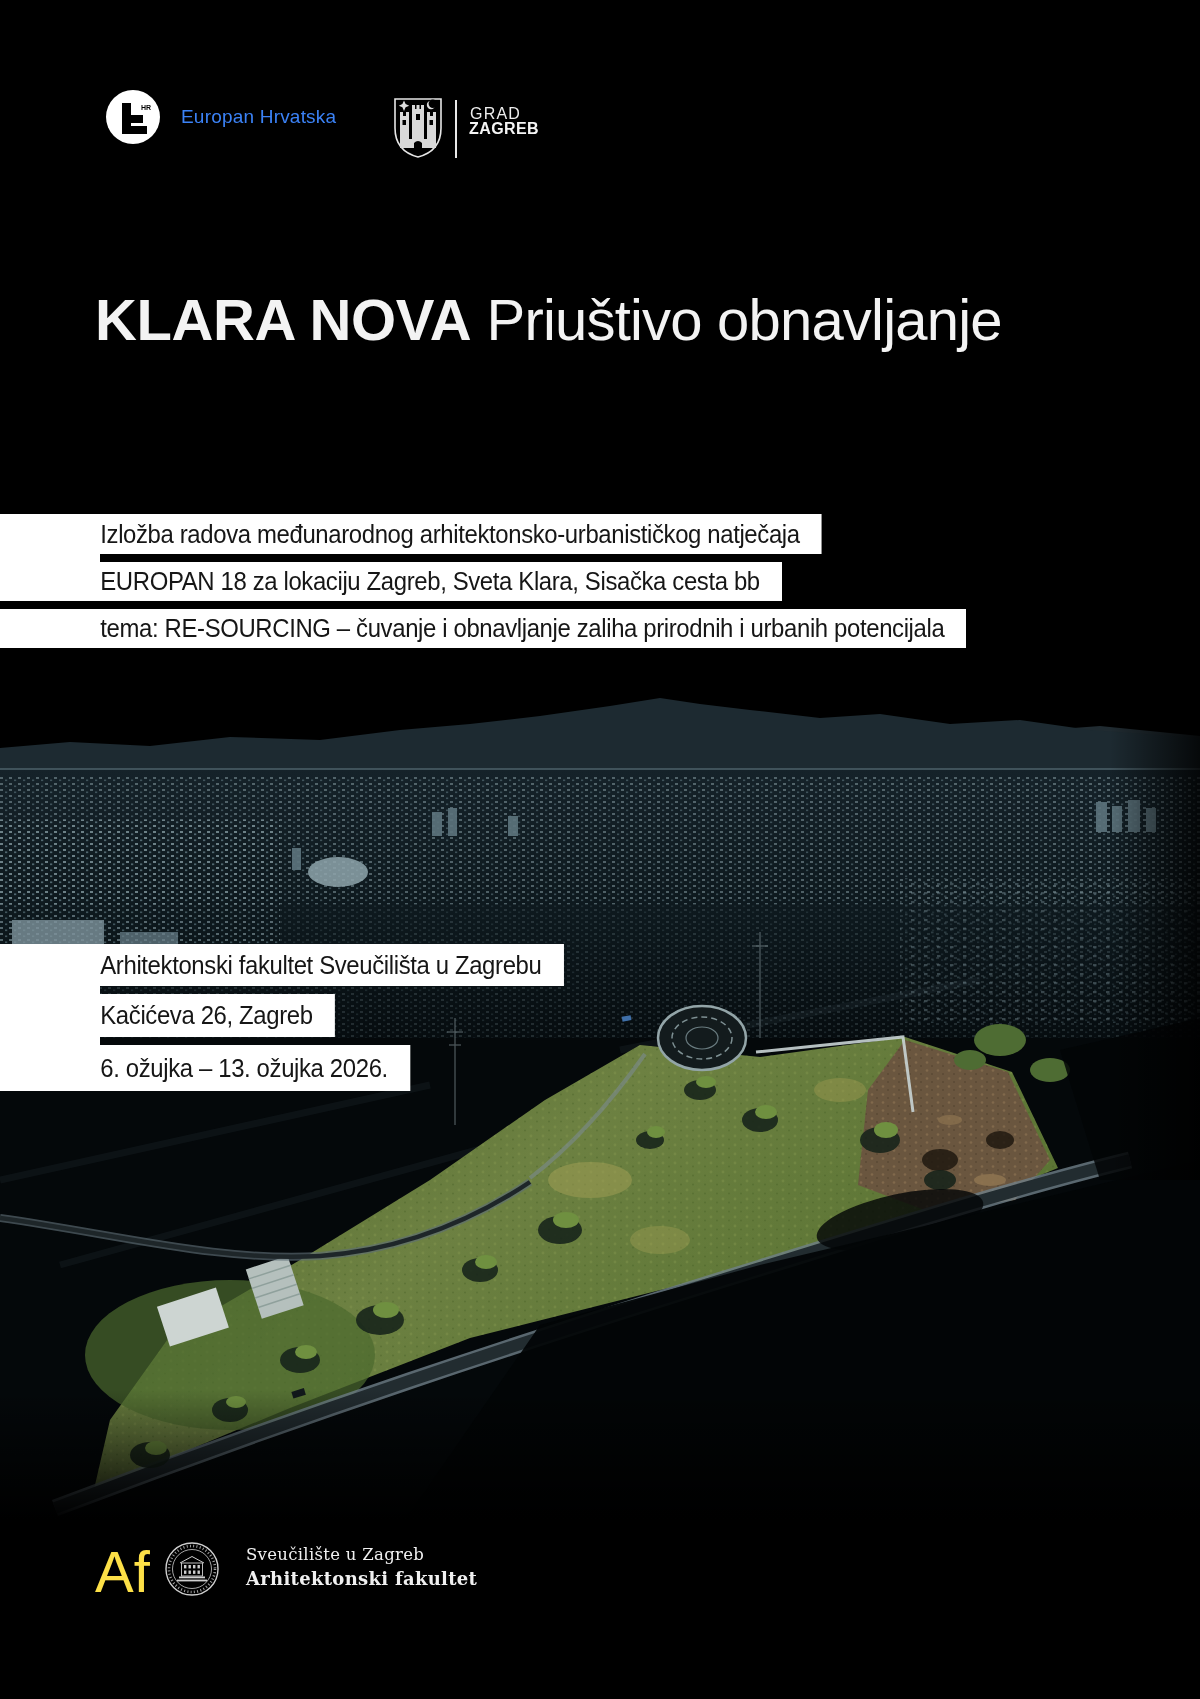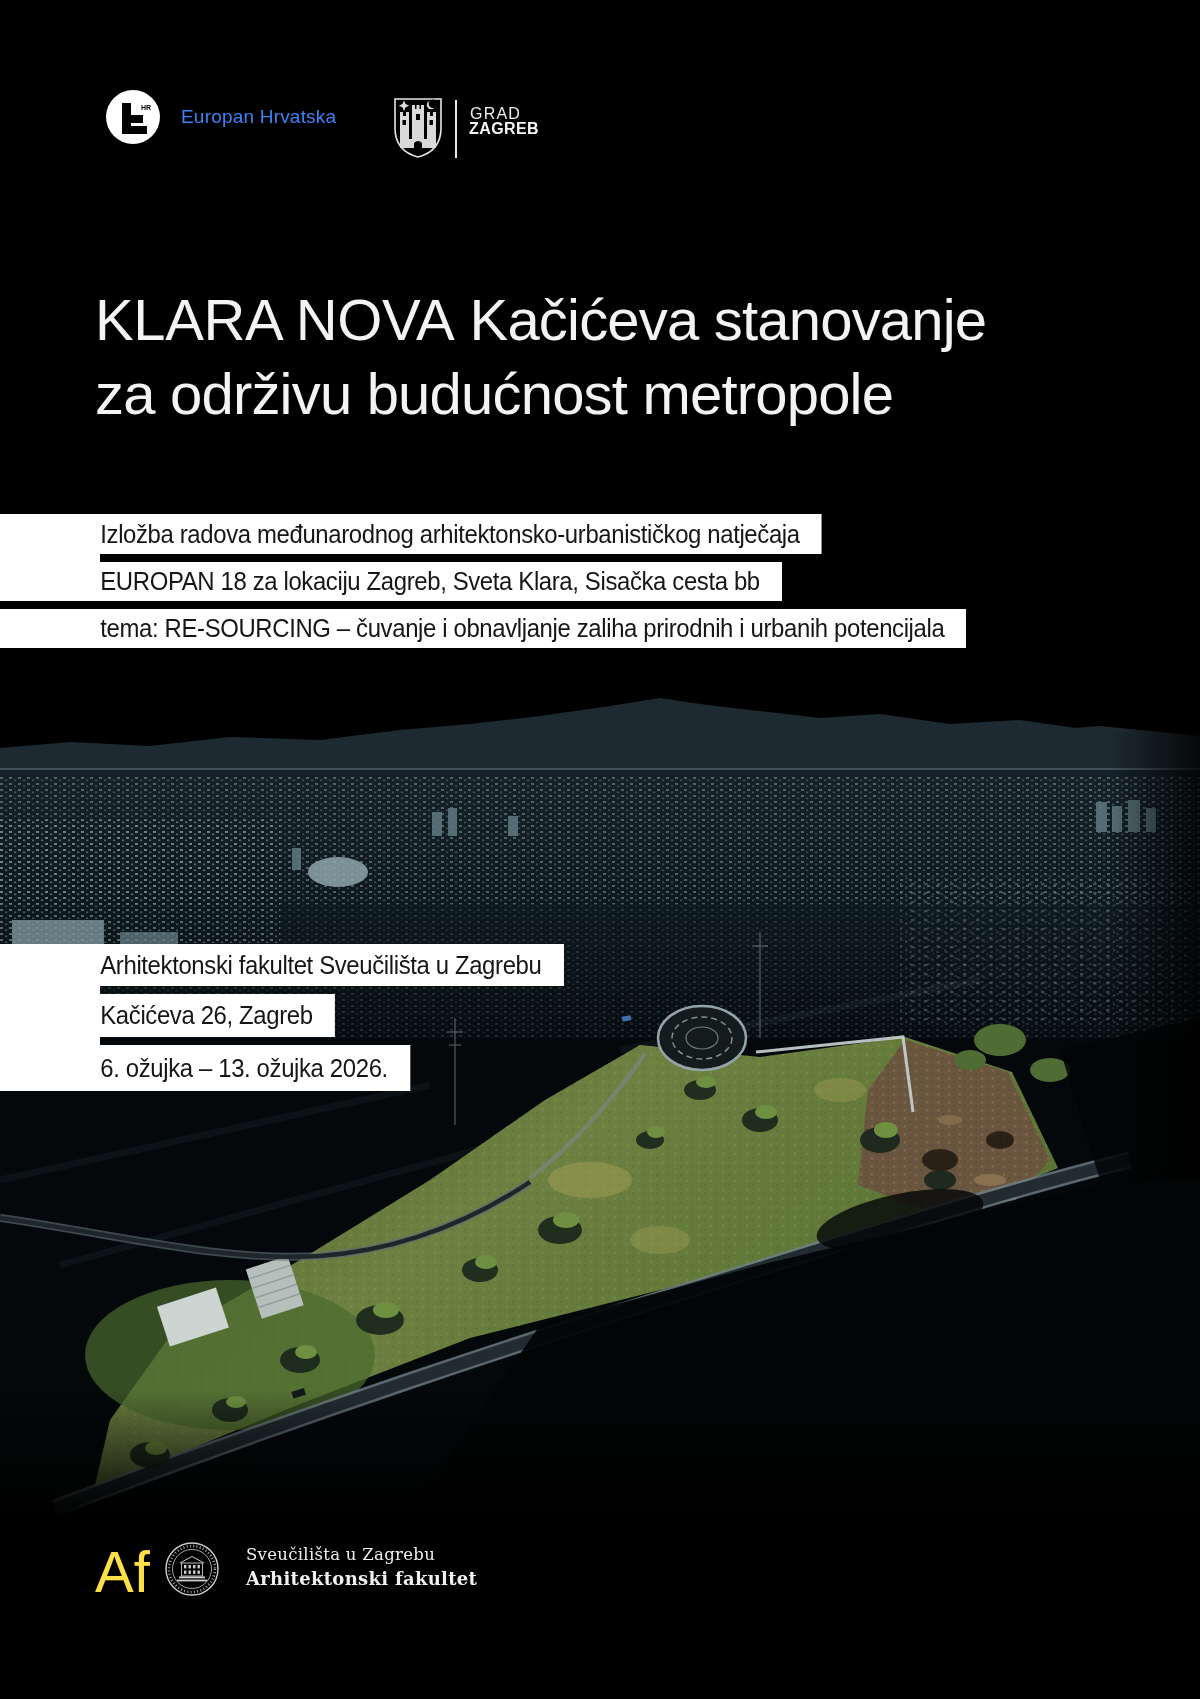--- a/index.html
+++ b/index.html
@@ -22,21 +22,21 @@
   .zg-shield { left:392px; top:94px; }
   .logo-divider { left:455px; top:100px; width:2px; height:58px; background:#e9e9e9; }
   .zg-grad { left:470px; top:105px; color:#eee; font-size:16px; letter-spacing:1.2px; }
   .zg-name { left:469px; top:120px; color:#f5f5f5; font-size:16px; font-weight:700; letter-spacing:.4px; }
 
   
   .poster-title {
     left:95px; top:283px; width:1080px; color:#f3f3f3;
     font-size:58px; line-height:74px; font-weight:300; letter-spacing:-.8px;
   }
-  .poster-title b { font-weight:400; letter-spacing:-.4px; }
+  .poster-title b { font-weight:700; letter-spacing:-.4px; }
 
   
   .bar {
     position:absolute; left:0; background:#fff; color:#161616;
     font-size:26px; letter-spacing:-.4px; white-space:nowrap;
     padding:0 24px 0 109px; transform:scaleX(.92); transform-origin:left center;
     z-index:5;
   }
   .joint { position:absolute; left:0; width:100px; background:#fff; z-index:5; }
 
@@ -87,22 +87,22 @@
     <path d="M22,54 v-5 q4,-4 8,0 v5 Z" fill="#000"></path>
     <rect x="24" y="20" width="4" height="6" fill="#000"></rect>
     <rect x="10.5" y="26" width="3.5" height="5" fill="#000"></rect>
     <rect x="37.5" y="26" width="3.5" height="5" fill="#000"></rect>
   </svg>
 </div>
 <div class="abs logo-divider"></div>
 <div class="abs zg-grad">GRAD</div>
 <div class="abs zg-name">ZAGREB</div>
 
-<h1 class="abs poster-title"><b>KLARA NOVA</b> <span>Kačićeva stanovanje</span><br>
-<span>za održivu budućnost metropole</span></h1>
+<h1 class="abs poster-title"><b>KLARA NOVA</b> <span>Priuštivo obnavljanje</span><br>
+</h1>
 
 <div class="bar" style="top:514px; height:40px; line-height:40px;">Izložba radova međunarodnog arhitektonsko-urbanističkog natječaja</div>
 <div class="joint" style="top:553px; height:10px;"></div>
 <div class="bar" style="top:562px; height:39px; line-height:39px;">EUROPAN 18 za lokaciju Zagreb, Sveta Klara, Sisačka cesta bb</div>
 <div class="bar" style="top:609px; height:39px; line-height:39px;">tema: RE-SOURCING – čuvanje i obnavljanje zaliha prirodnih i urbanih potencijala</div>
 
 <div class="abs photo">
 <svg width="1200" height="900" viewBox="0 0 1200 900">
   <defs>
     <linearGradient id="cityBase" x1="0" y1="0" x2="0" y2="1">
@@ -289,15 +289,15 @@
       <rect x="20" y="29.5" width="2.4" height="3.4"></rect>
         <rect x="24.5" y="29.5" width="2.4" height="3.4"></rect>
       <rect x="29" y="29.5" width="2.4" height="3.4"></rect>
         <rect x="33.5" y="29.5" width="2.4" height="3.4"></rect>
     </g>
     <rect x="15" y="35.5" width="26" height="1.8" fill="#cfcfcf"></rect>
     <rect x="13" y="38.6" width="30" height="1.8" fill="#cfcfcf"></rect>
   </svg>
 </div>
 <div class="abs uni-lines">
-  <div class="l1">Sveučilišta u Zagrebu</div>
+  <div class="l1">Sveučilište u Zagreb</div>
   <div class="l2">Arhitektonski fakultet</div>
 </div>
 
 </body></html>

